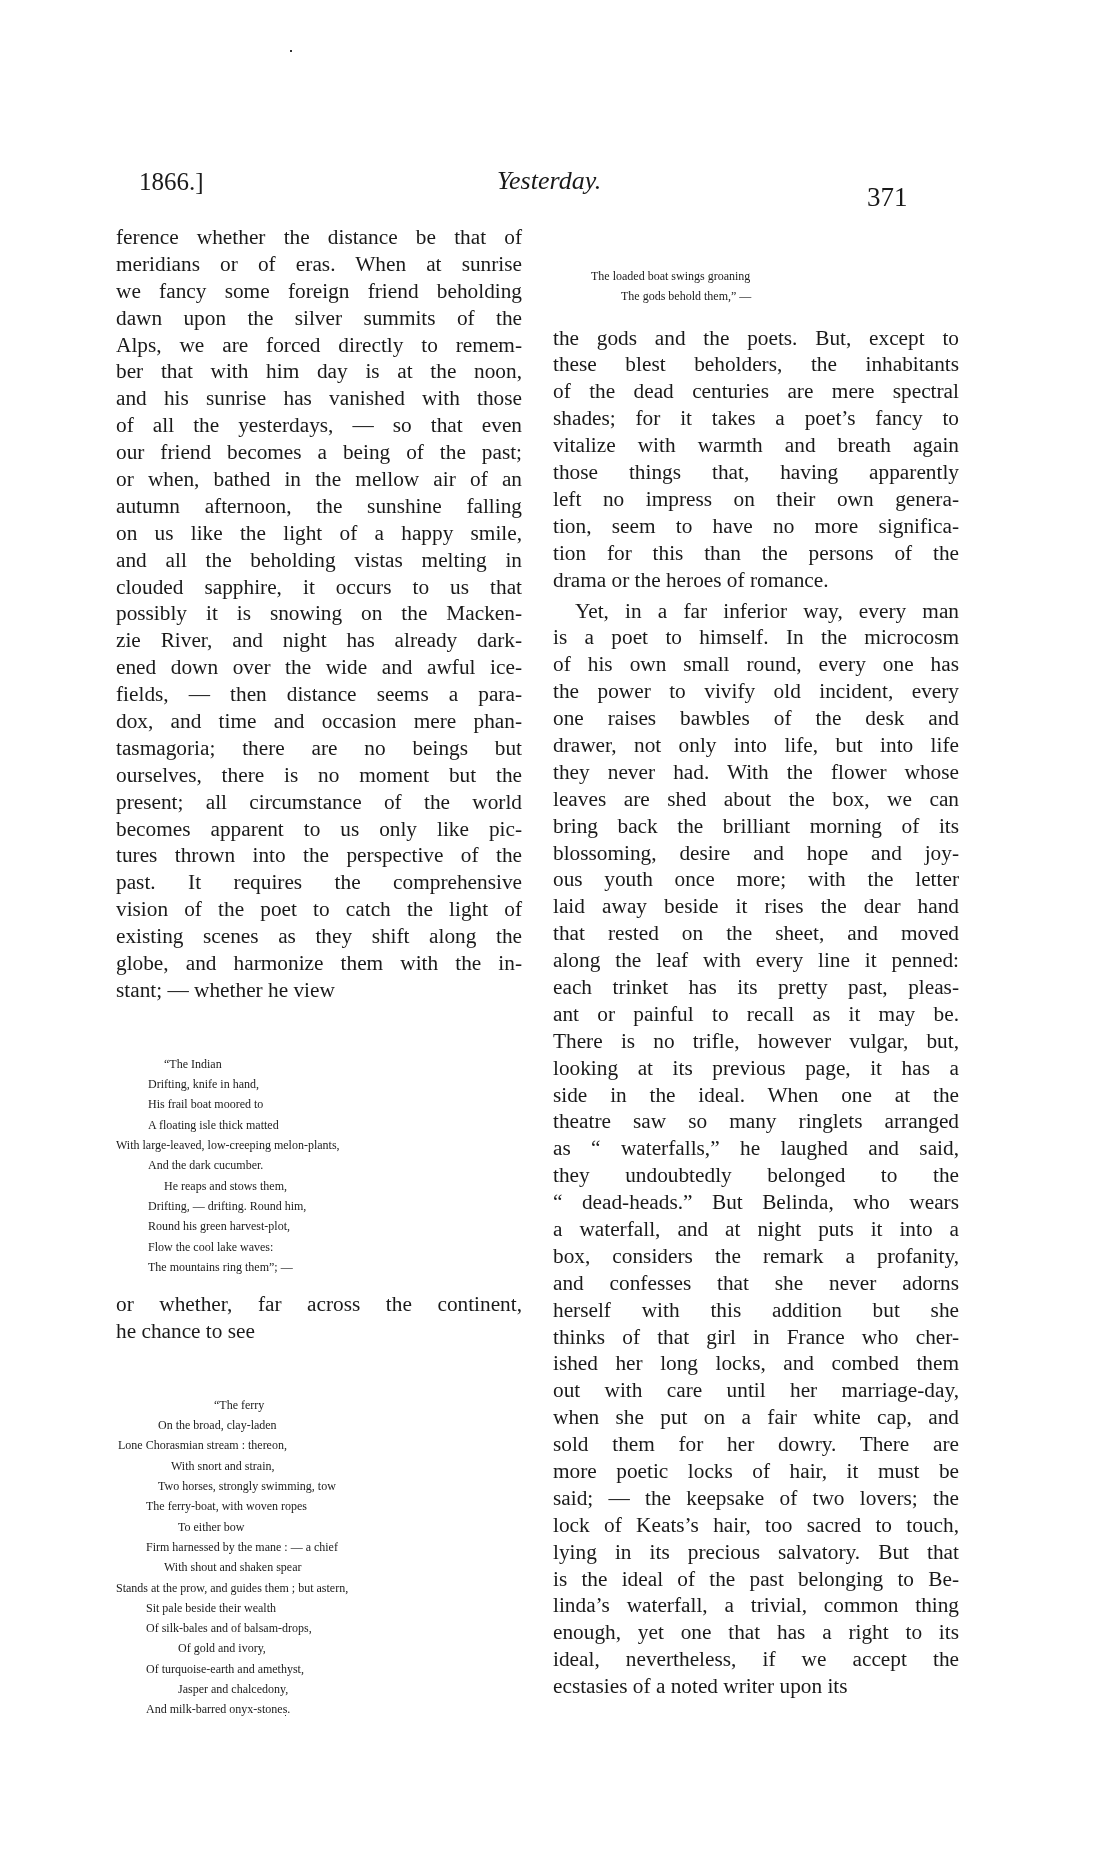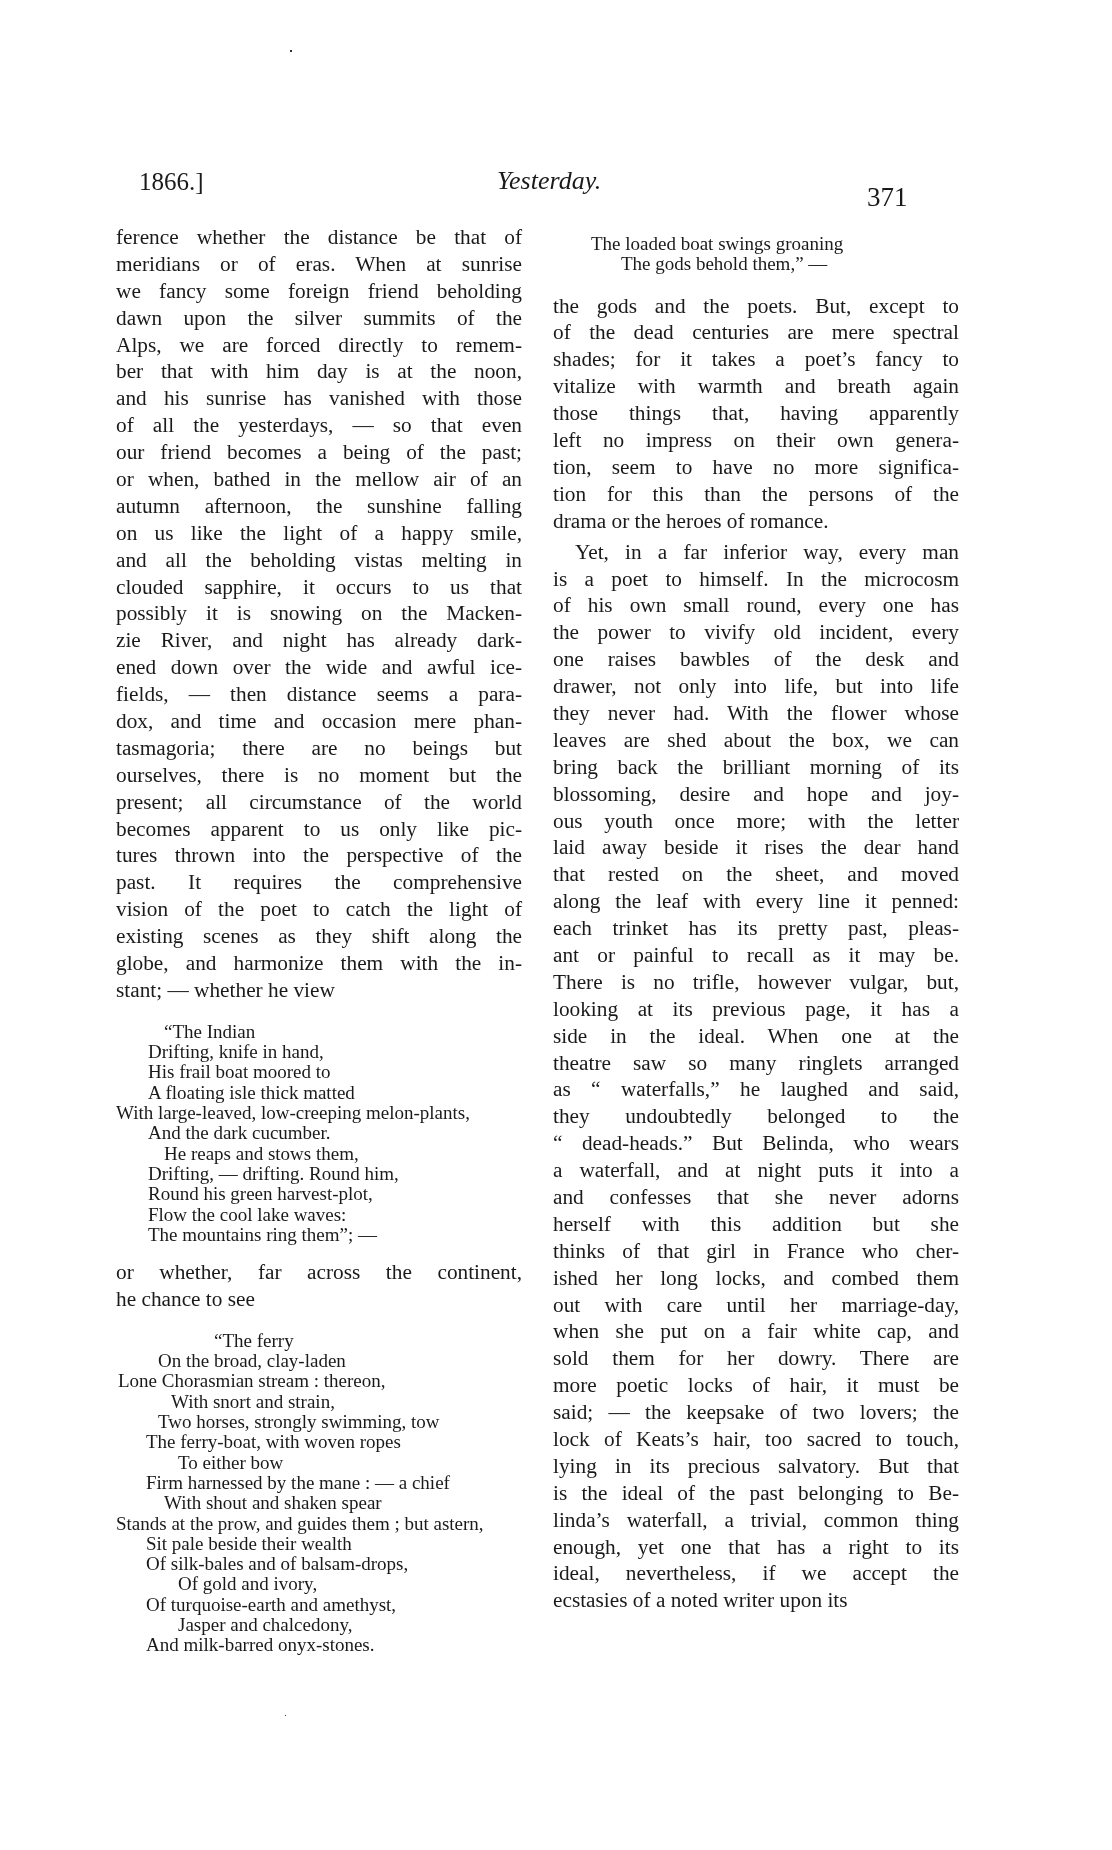--- a/index.html
+++ b/index.html
@@ -67,22 +67,23 @@
       height: 26.9px;
       overflow: visible;
     }
     .prose .ln.last {
       text-align-last: left;
     }
     .prose .ln.indent {
       padding-left: 22px;
     }
     .verse {
-      font-size: 19px;
+      font-size: 12px;
       line-height: 20.3px;
+      margin-top: 32px;
     }
     .verse .vl {
       display: block;
       white-space: nowrap;
       height: 20.3px;
     }
     .gap-before-verse { height: 18px; }
     .gap-after-verse { height: 14px; }
   </style>
 </head>
@@ -170,20 +171,21 @@
 </div>
 
 <div class="col col-right" style="top:234px;">
   <div class="verse" id="rv1">
       <span class="vl" style="padding-left: 38px;">The loaded boat swings groaning</span>
       <span class="vl" style="padding-left: 68px;">The gods behold them,” —</span>
     </div>
   <div style="height:18px;"></div>
   <div class="prose" id="rp1">
       <span class="ln">the gods and the poets.  But, except to</span>
+      <span class="ln">these blest beholders, the inhabitants</span>
       <span class="ln">of the dead centuries are mere spectral</span>
       <span class="ln">shades; for it takes a poet’s fancy to</span>
       <span class="ln">vitalize with warmth and breath again</span>
       <span class="ln">those things that, having apparently</span>
       <span class="ln">left no impress on their own genera-</span>
       <span class="ln">tion, seem to have no more significa-</span>
       <span class="ln">tion for this than the persons of the</span>
       <span class="ln last">drama or the heroes of romance.</span>
     </div>
   <div style="height:4px;"></div>
@@ -205,20 +207,21 @@
       <span class="ln">each trinket has its pretty past, pleas-</span>
       <span class="ln">ant or painful to recall as it may be.</span>
       <span class="ln">There is no trifle, however vulgar, but,</span>
       <span class="ln">looking at its previous page, it has a</span>
       <span class="ln">side in the ideal.  When one at the</span>
       <span class="ln">theatre saw so many ringlets arranged</span>
       <span class="ln">as “ waterfalls,” he laughed and said,</span>
       <span class="ln">they undoubtedly belonged to the</span>
       <span class="ln">“ dead-heads.”  But Belinda, who wears</span>
       <span class="ln">a waterfall, and at night puts it into a</span>
+      <span class="ln">box, considers the remark a profanity,</span>
       <span class="ln">and confesses that she never adorns</span>
       <span class="ln">herself with this addition but she</span>
       <span class="ln">thinks of that girl in France who cher-</span>
       <span class="ln">ished her long locks, and combed them</span>
       <span class="ln">out with care until her marriage-day,</span>
       <span class="ln">when she put on a fair white cap, and</span>
       <span class="ln">sold them for her dowry.  There are</span>
       <span class="ln">more poetic locks of hair, it must be</span>
       <span class="ln">said; — the keepsake of two lovers; the</span>
       <span class="ln">lock of Keats’s hair, too sacred to touch,</span>

